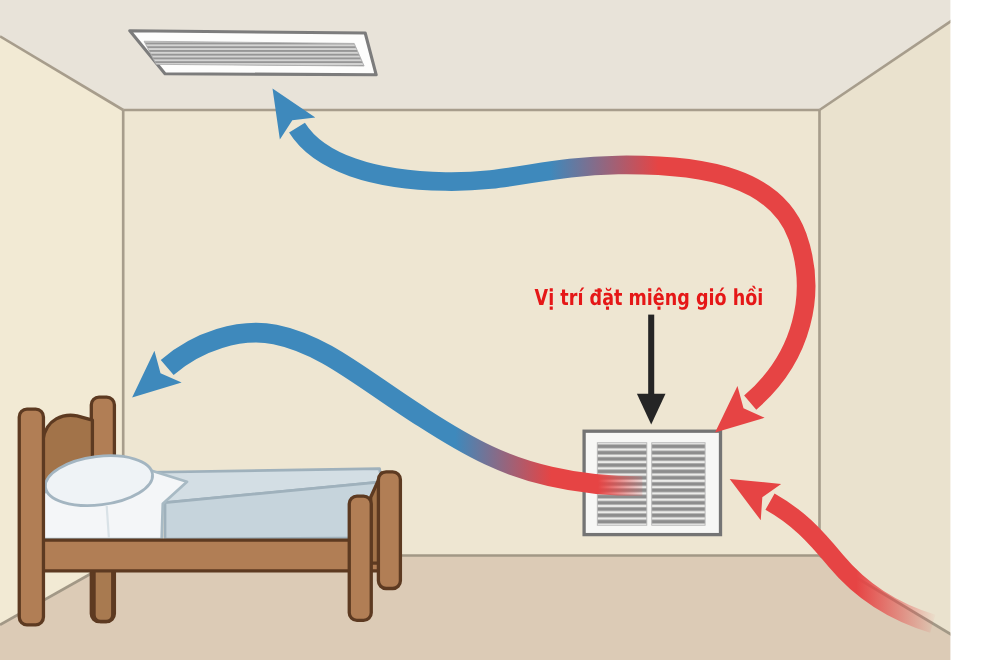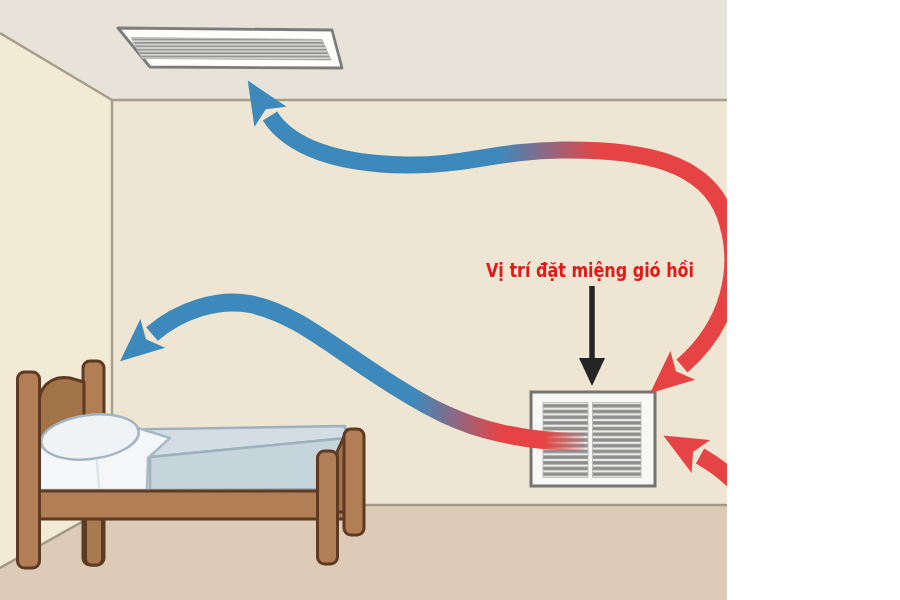--- a/index.html
+++ b/index.html
@@ -1,18 +1,18 @@
 <!DOCTYPE html>
 <html><head>
 <meta charset="utf-8">
 <style>
   html,body{margin:0;padding:0;background:#fff;}
   .stage{
     position:relative;
-    width:727px;height:600px;
+    width:864px;height:600px;
     overflow:hidden;
     font-family:"DejaVu Sans", sans-serif;
     text-align:center;
   }
   .stage svg{display:block;}
   text.callout{
     font-family:"DejaVu Sans", sans-serif;
     font-weight:bold;
     font-size:20px;
   }

